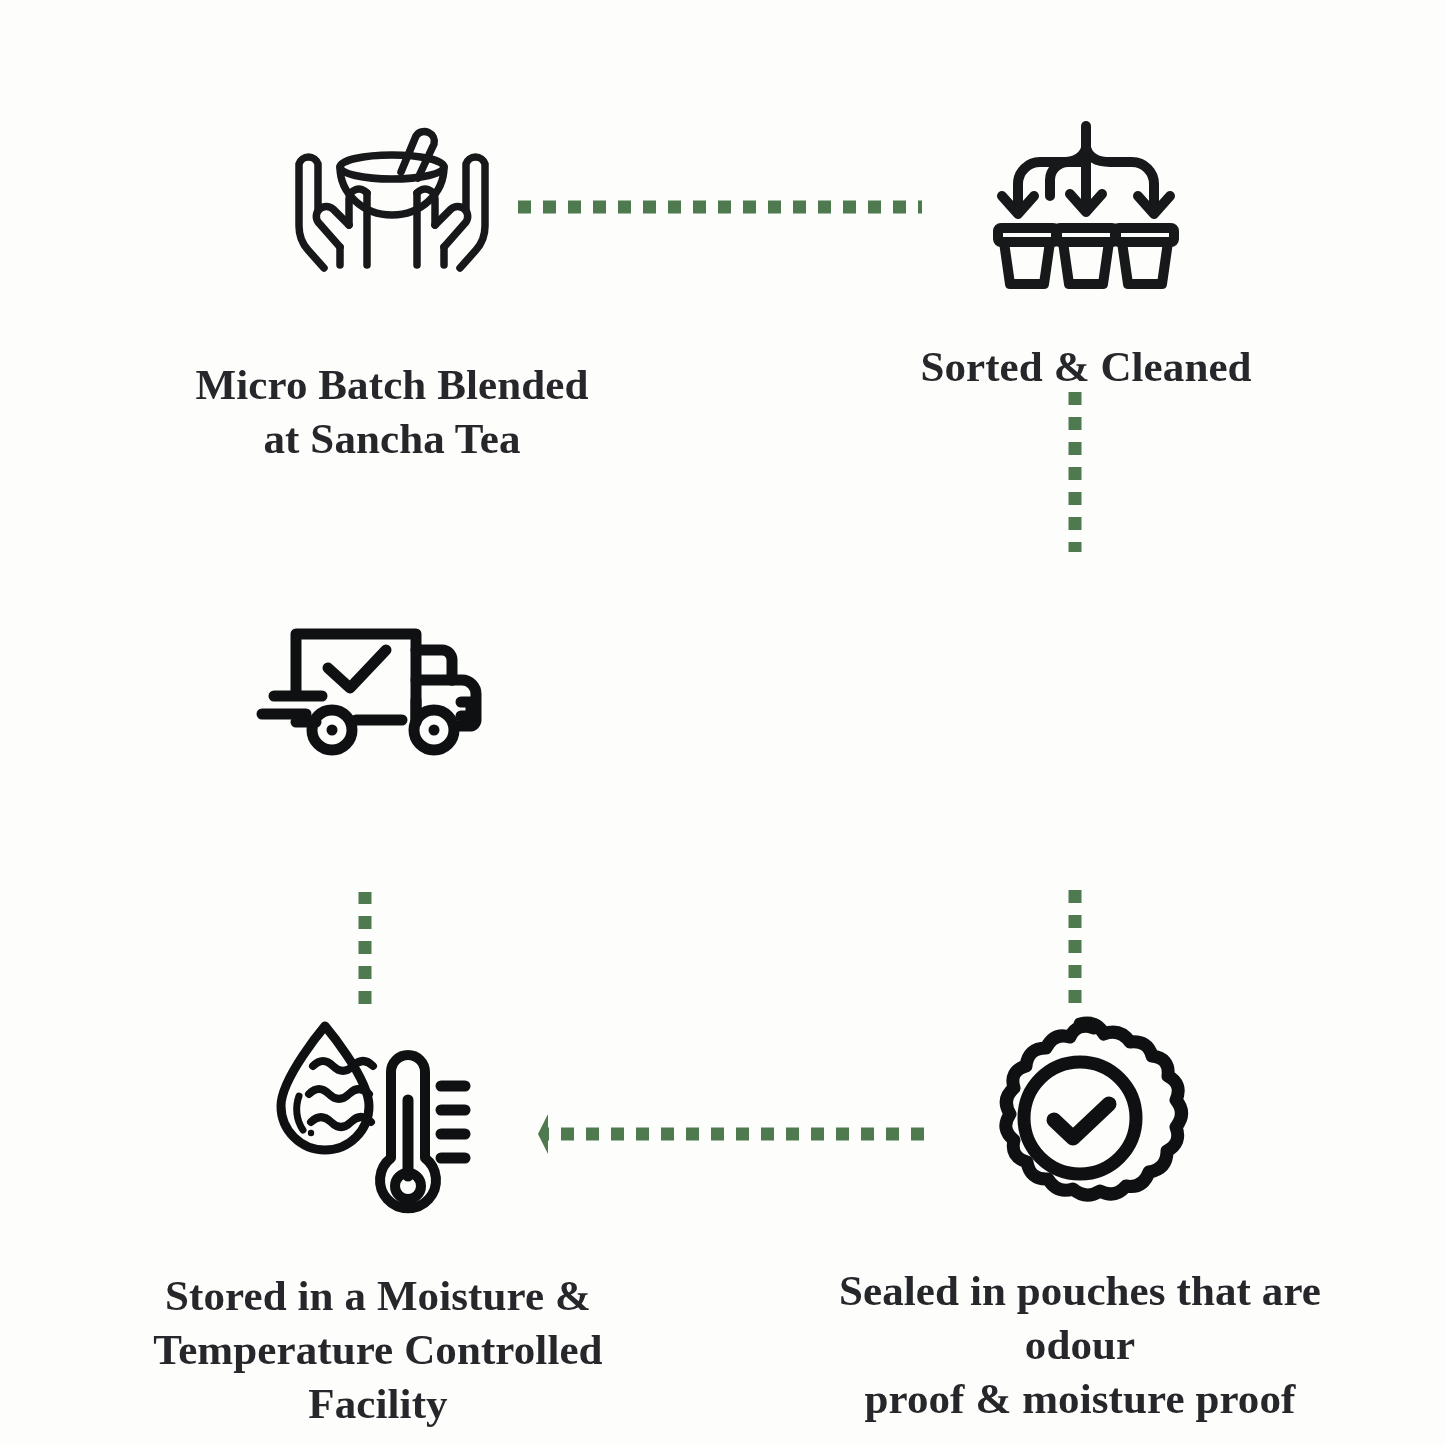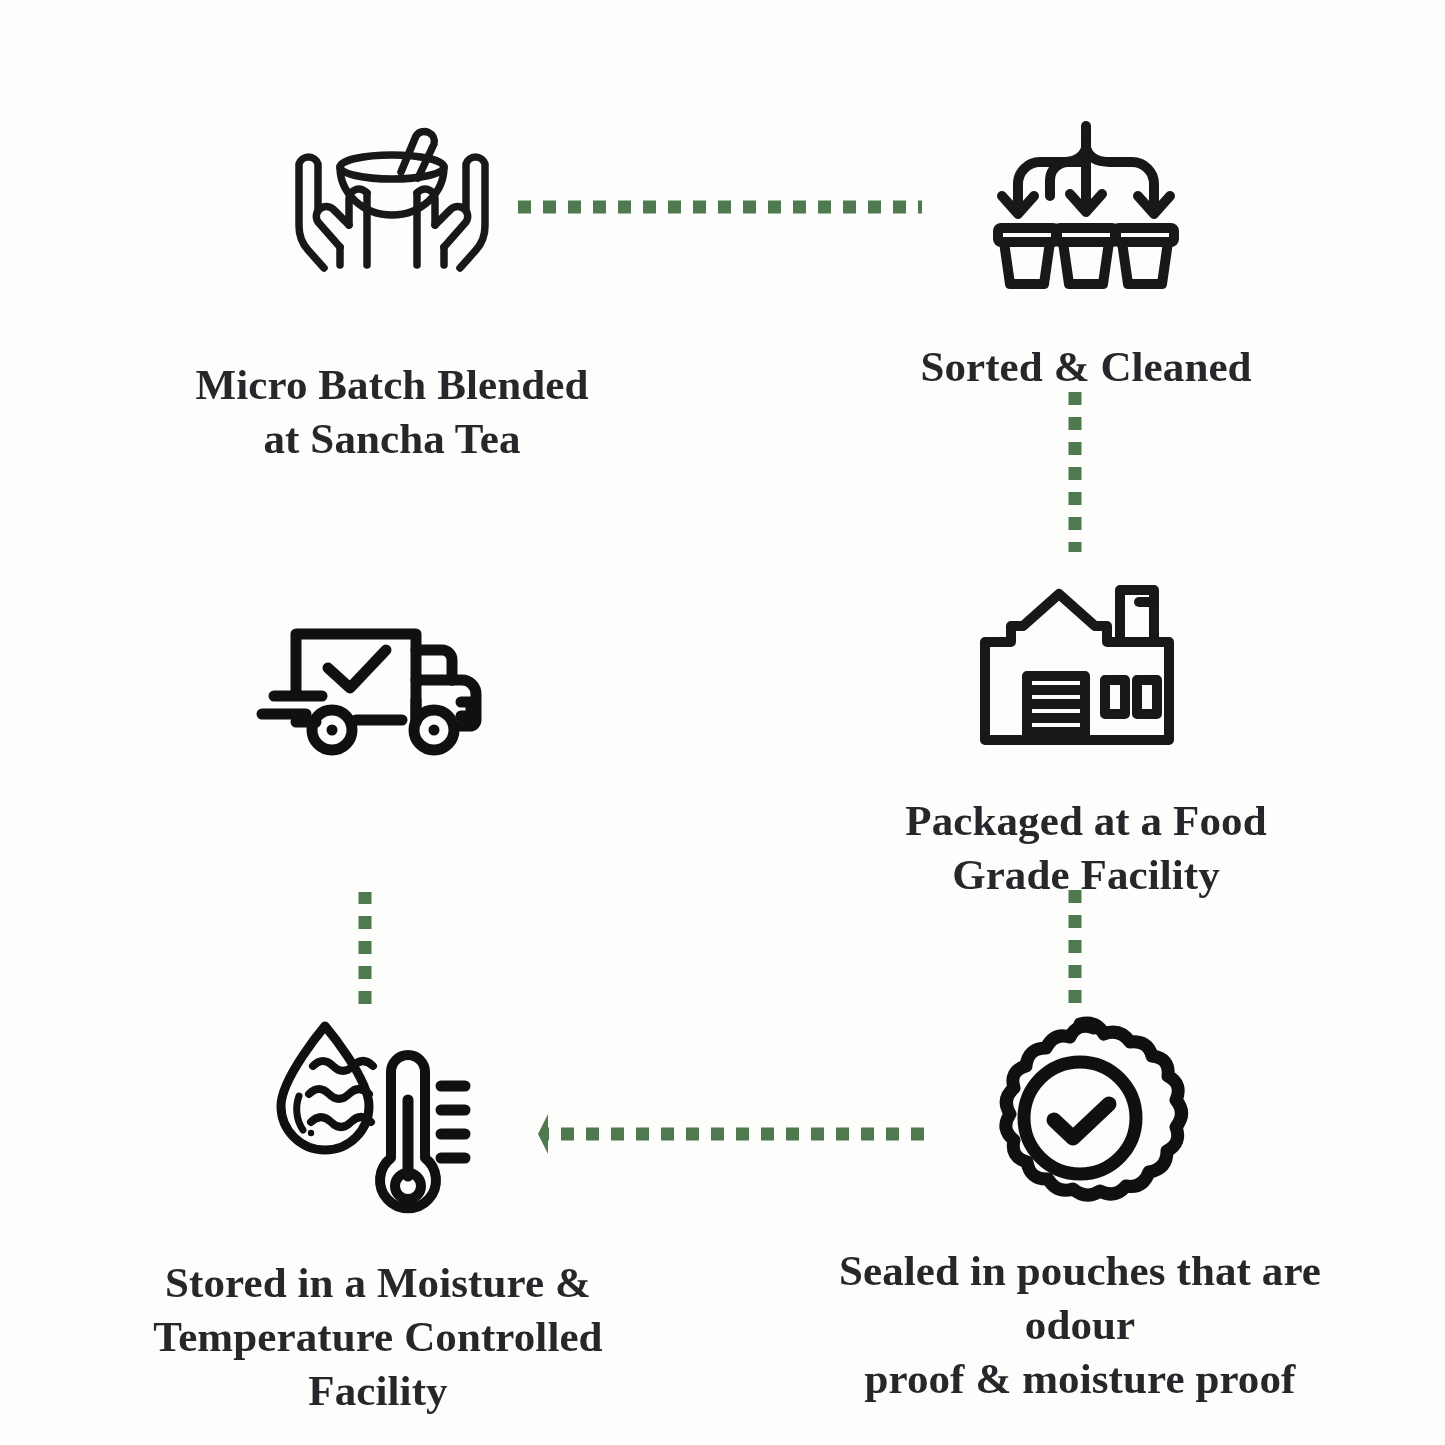--- a/index.html
+++ b/index.html
@@ -117,57 +117,38 @@
         <path d="M28 124 l6 42 h34 l6-42"></path>
         <rect x="81" y="110" width="58" height="14" rx="3"></rect>
         <path d="M87 124 l6 42 h34 l6-42"></path>
         <rect x="140" y="110" width="58" height="14" rx="3"></rect>
         <path d="M146 124 l6 42 h34 l6-42"></path>
       </svg>
     </div>
     <div class="step-label" style="margin-top:42px;font-family:Liberation Serif, serif;">Sorted &amp; Cleaned</div>
   </div>
 
-  <div class="step" id="step-packaged">
-    <div class="step-icon">
-      <svg width="215" height="170" viewBox="0 0 215 170" fill="none" stroke="#17181a" stroke-width="10" stroke-linecap="round" stroke-linejoin="round">
-
-        <path d="M141 62 V10 h34 v52"></path>
-        <path d="M160 22 h14"></path>
-
-        <path d="M6 160 V62 h26 V46 h12 L80 14 l36 32 h12 v16 h62 v98 Z"></path>
-
-        <rect x="48" y="96" width="58" height="64"></rect>
-        <path d="M48 110 h58 M48 124 h58 M48 138 h58 M48 152 h58"></path>
-
-        <rect x="126" y="100" width="20" height="34"></rect>
-        <rect x="158" y="100" width="20" height="34"></rect>
-      </svg>
-    </div>
-    <div class="step-label" style="margin-top:44px;">Packaged at a Food
-Grade Facility</div>
-  </div>
 
   <div class="step" id="step-sealed">
     <div class="step-icon">
       <svg width="220" height="220" viewBox="0 0 220 220" fill="none" stroke="#0f1012" stroke-width="13" stroke-linecap="round" stroke-linejoin="round">
 
         <path d="
           M110 16
           q16 -4 24 10 q16 -6 26 8 q18 -2 22 14 q18 2 16 20 q15 8 8 24 q11 13 0 27
           q6 16 -9 24 q0 18 -18 21 q-6 17 -23 14 q-11 13 -26 5 q-14 9 -27 -2
           q-16 5 -25 -10 q-18 1 -21 -17 q-17 -5 -13 -22 q-14 -11 -4 -26 q-9 -15 4 -26
           q-5 -17 12 -22 q2 -18 20 -18 q8 -16 24 -11 q7 -15 24 -9 Z"></path>
 
         <circle cx="110" cy="110" r="56"></circle>
 
         <path d="M84 112 L103 130 L139 96" stroke-width="15"></path>
       </svg>
     </div>
-    <div class="step-label" style="margin-top:16px;">Sealed in pouches that are odour
+    <div class="step-label" style="margin-top:36px;">Sealed in pouches that are odour
 proof &amp; moisture proof</div>
   </div>
 
   <div class="step" id="step-stored">
     <div class="step-icon">
       <svg width="230" height="215" viewBox="0 0 230 215" fill="none" stroke="#0f1012" stroke-width="9" stroke-linecap="round" stroke-linejoin="round">
 
         <path d="M62 16 C62 16 18 68 18 96 a44 44 0 0 0 88 0 C106 68 62 16 62 16 Z"></path>
 
         <path d="M36 86 a30 34 0 0 0 4 34" stroke-width="7"></path>
@@ -181,21 +162,21 @@
 
         <path d="M145 90 v76" stroke-width="11"></path>
         <circle cx="145" cy="176" r="13" stroke-width="10"></circle>
 
         <path d="M178 76 h24" stroke-width="11"></path>
         <path d="M178 100 h24" stroke-width="11"></path>
         <path d="M178 124 h24" stroke-width="11"></path>
         <path d="M178 148 h24" stroke-width="11"></path>
       </svg>
     </div>
-    <div class="step-label" style="margin-top:31px;">Stored in a Moisture &amp;
+    <div class="step-label" style="margin-top:44px;">Stored in a Moisture &amp;
 Temperature Controlled Facility</div>
   </div>
 
   <div class="step" id="step-shipped">
     <div class="step-icon">
       <svg width="240" height="160" viewBox="0 0 240 160" fill="none" stroke="#0f1012" stroke-width="11" stroke-linecap="round" stroke-linejoin="round">
 
         <path d="M40 90 V32 h120 v88"></path>
         <path d="M40 120 h20"></path>
 

